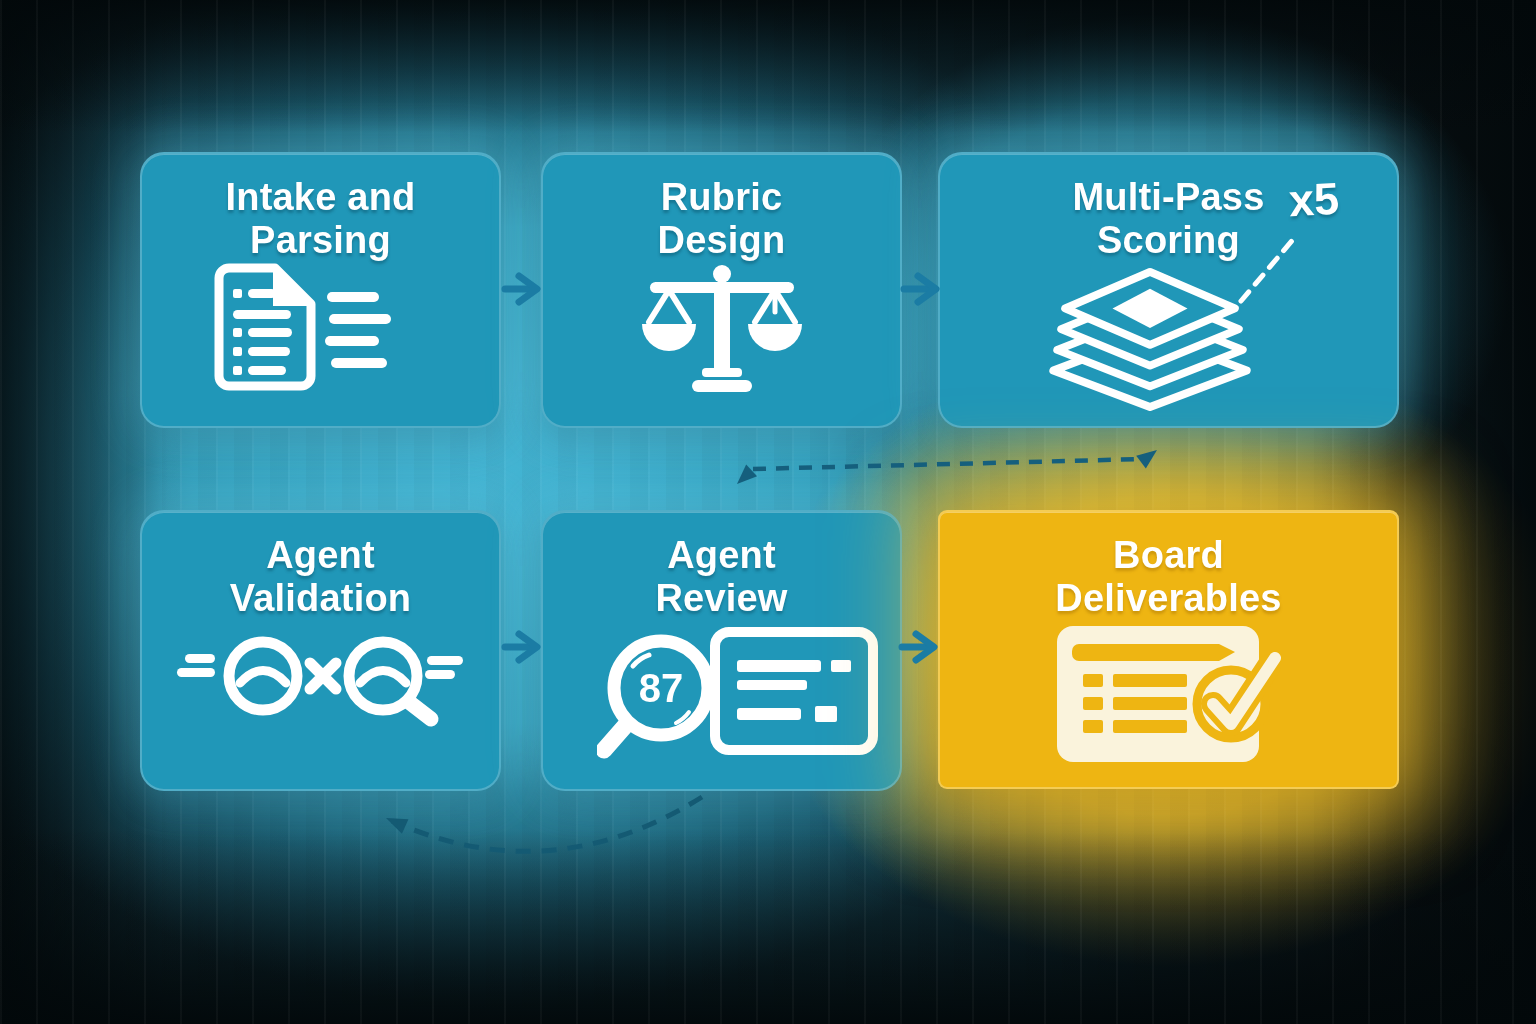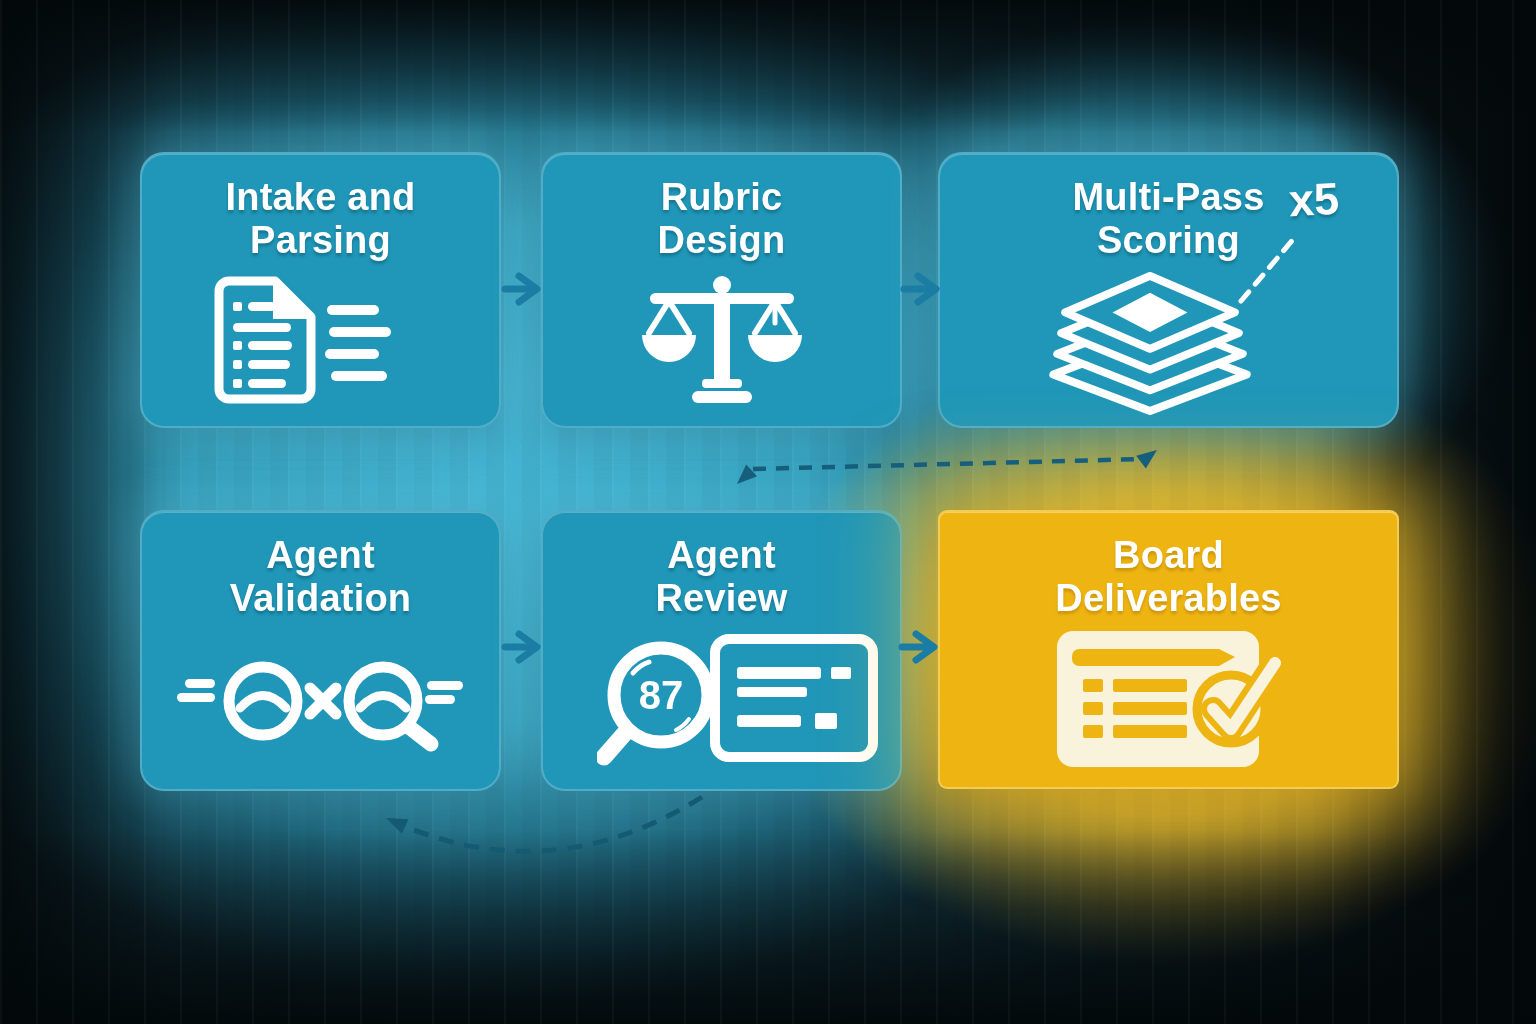--- a/index.html
+++ b/index.html
@@ -36,21 +36,21 @@
     box-shadow:0 0 80px 28px rgba(250,198,44,0.55), 0 12px 30px rgba(90,60,0,0.25),
                inset 0 1px 0 rgba(255,255,255,0.35);
     border-radius:9px;
   }
   .card-title{
     margin-top:22px;text-align:center;white-space:pre-line;
     color:var(--text-white,#fff);font-size:38px;font-weight:800;line-height:1.13;letter-spacing:0.2px;
     text-shadow:0 3px 3px rgba(0,55,75,0.35);
   }
   .card.gold .card-title{text-shadow:0 3px 3px rgba(150,100,0,0.38);}
-  .icon-zone{flex:1;display:flex;align-items:center;justify-content:center;width:100%;padding-bottom:6px;box-sizing:border-box;}
+  .icon-zone{flex:1;display:flex;justify-content:center;width:100%;padding-bottom:6px;box-sizing:border-box;}
   .annotation-x5{
     position:absolute;top:20px;right:58px;
     color:#fff;font-size:45px;font-weight:800;transform:rotate(-3deg);
     text-shadow:0 3px 3px rgba(0,55,75,0.35);
   }
   svg{display:block;}
   .overlay{position:absolute;inset:0;z-index:5;pointer-events:none;}
 </style>
 </head>
 <body>

